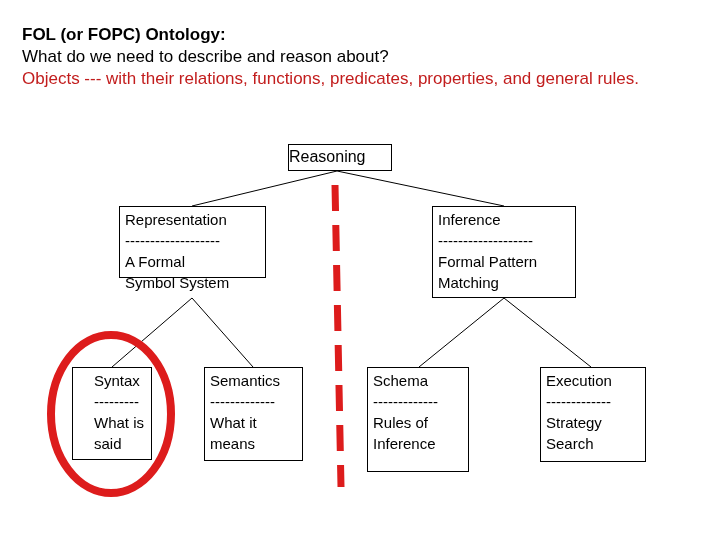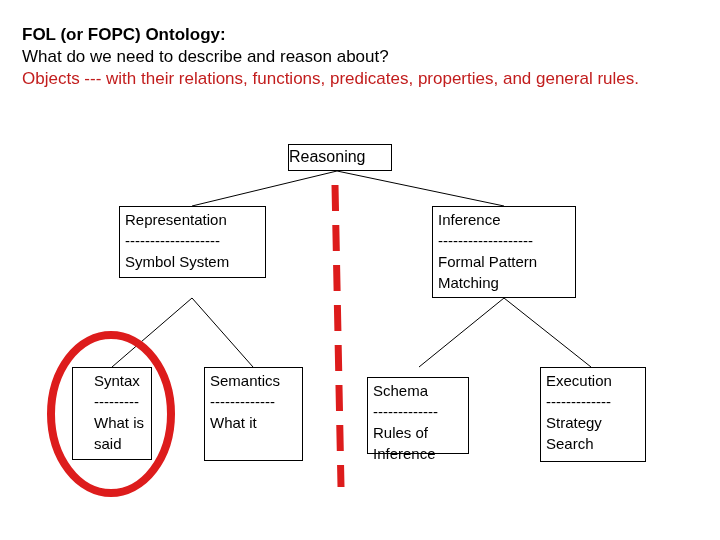--- a/index.html
+++ b/index.html
@@ -40,21 +40,21 @@
     line-height: 22px;
     padding: 1px 0;
   }
   .node .sep { letter-spacing: 0px; }
 
   #node-reasoning      { left: 288px; top: 144px; width: 104px; height: 27px; }
   #node-representation { left: 119px; top: 206px; width: 147px; height: 72px; }
   #node-inference      { left: 432px; top: 206px; width: 144px; height: 92px; }
   #node-syntax         { left: 72px;  top: 367px; width: 80px;  height: 93px; padding-left: 21px; }
   #node-semantics      { left: 204px; top: 367px; width: 99px;  height: 94px; }
-  #node-schema         { left: 367px; top: 377px; width: 102px; height: 77px; }
+  #node-schema         { left: 367px; top: 367px; width: 102px; height: 105px; }
   #node-execution      { left: 540px; top: 367px; width: 106px; height: 95px; }
 
   
   .overlay {
     position: absolute;
     left: 0; top: 0;
     width: 720px; height: 540px;
     pointer-events: none;
   }
   .connector { stroke: #000000; stroke-width: 1; fill: none; }
@@ -82,20 +82,21 @@
     <ellipse class="red-shape" cx="111" cy="414" rx="60" ry="79" stroke-width="8"></ellipse>
   </svg>
 
   <div class="node root" id="node-reasoning">
     <span>Reasoning</span>
   </div>
 
   <div class="node" id="node-representation">
     <div>Representation</div>
     <div class="sep">-------------------</div>
+    <div>A Formal</div>
     <div>Symbol System</div>
   </div>
 
   <div class="node" id="node-inference">
     <div>Inference</div>
     <div class="sep">-------------------</div>
     <div>Formal Pattern</div>
     <div>Matching</div>
   </div>
 
@@ -103,20 +104,21 @@
     <div>Syntax</div>
     <div class="sep">---------</div>
     <div>What is</div>
     <div>said</div>
   </div>
 
   <div class="node" id="node-semantics">
     <div>Semantics</div>
     <div class="sep">-------------</div>
     <div>What it</div>
+    <div>means</div>
   </div>
 
   <div class="node" id="node-schema">
     <div>Schema</div>
     <div class="sep">-------------</div>
     <div>Rules of</div>
     <div>Inference</div>
   </div>
 
   <div class="node" id="node-execution">

